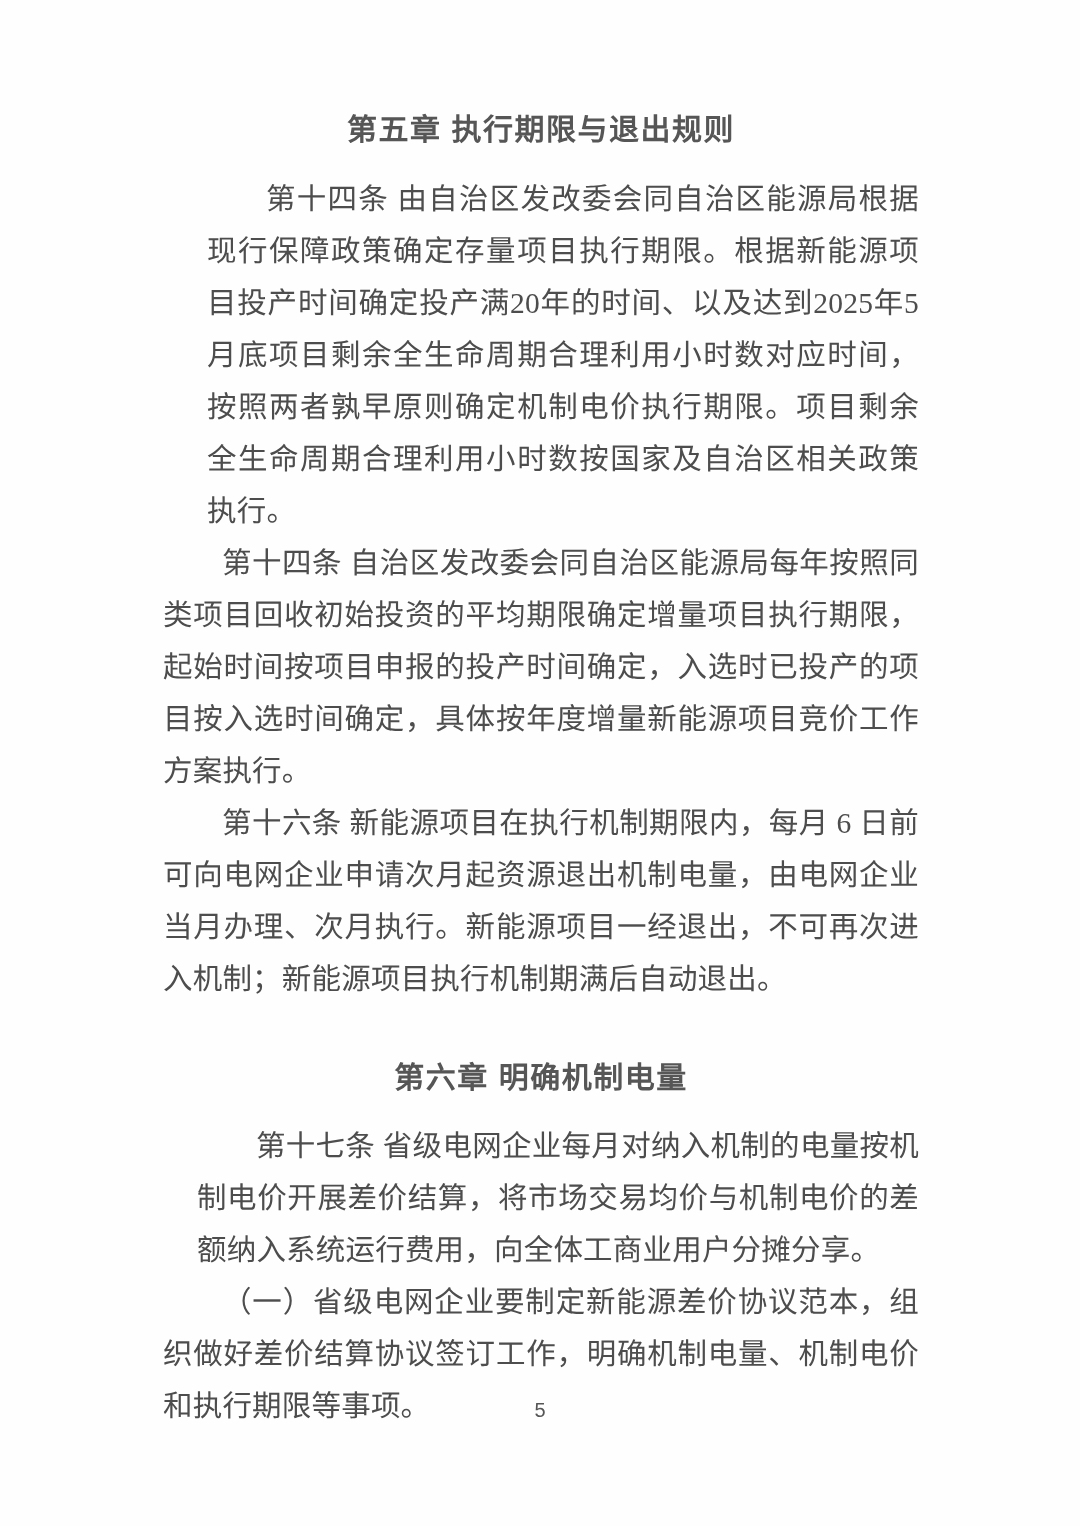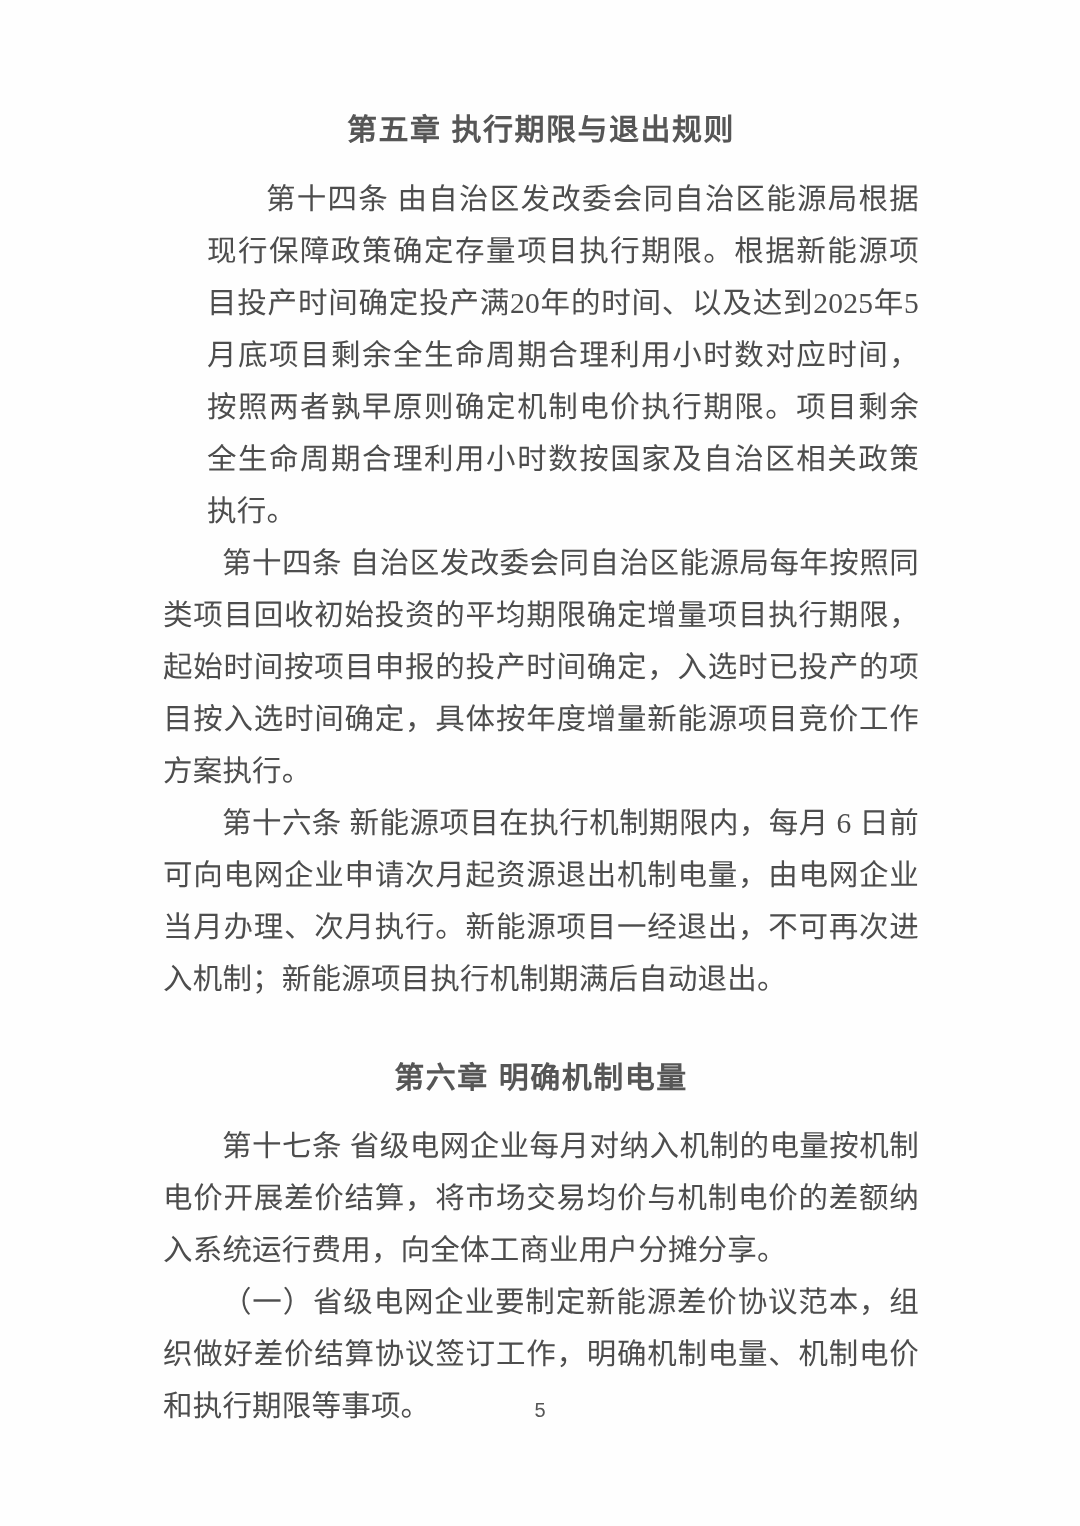--- a/index.html
+++ b/index.html
@@ -54,21 +54,21 @@
     line-height: 52px;
     color: #4d4d4d;
     text-align: justify;
     text-justify: inter-ideograph;
     text-indent: 2em;
     letter-spacing: 0.2px;
     font-family: "Liberation Serif", "DejaVu Serif", serif;
   }
 
   .gap-after-heading { margin-top: 17px; margin-left: 44px; }
-  .gap-after-heading-6 { margin-top: 16px; }
+  .gap-after-heading-6 { margin-top: 16px; margin-left: 34px; }
 
   .page-number {
     position: absolute;
     left: 0;
     right: 0;
     top: 1398px;
     text-align: center;
     font-size: 20px;
     color: #555555;
     font-family: "Liberation Sans", "DejaVu Sans", sans-serif;

